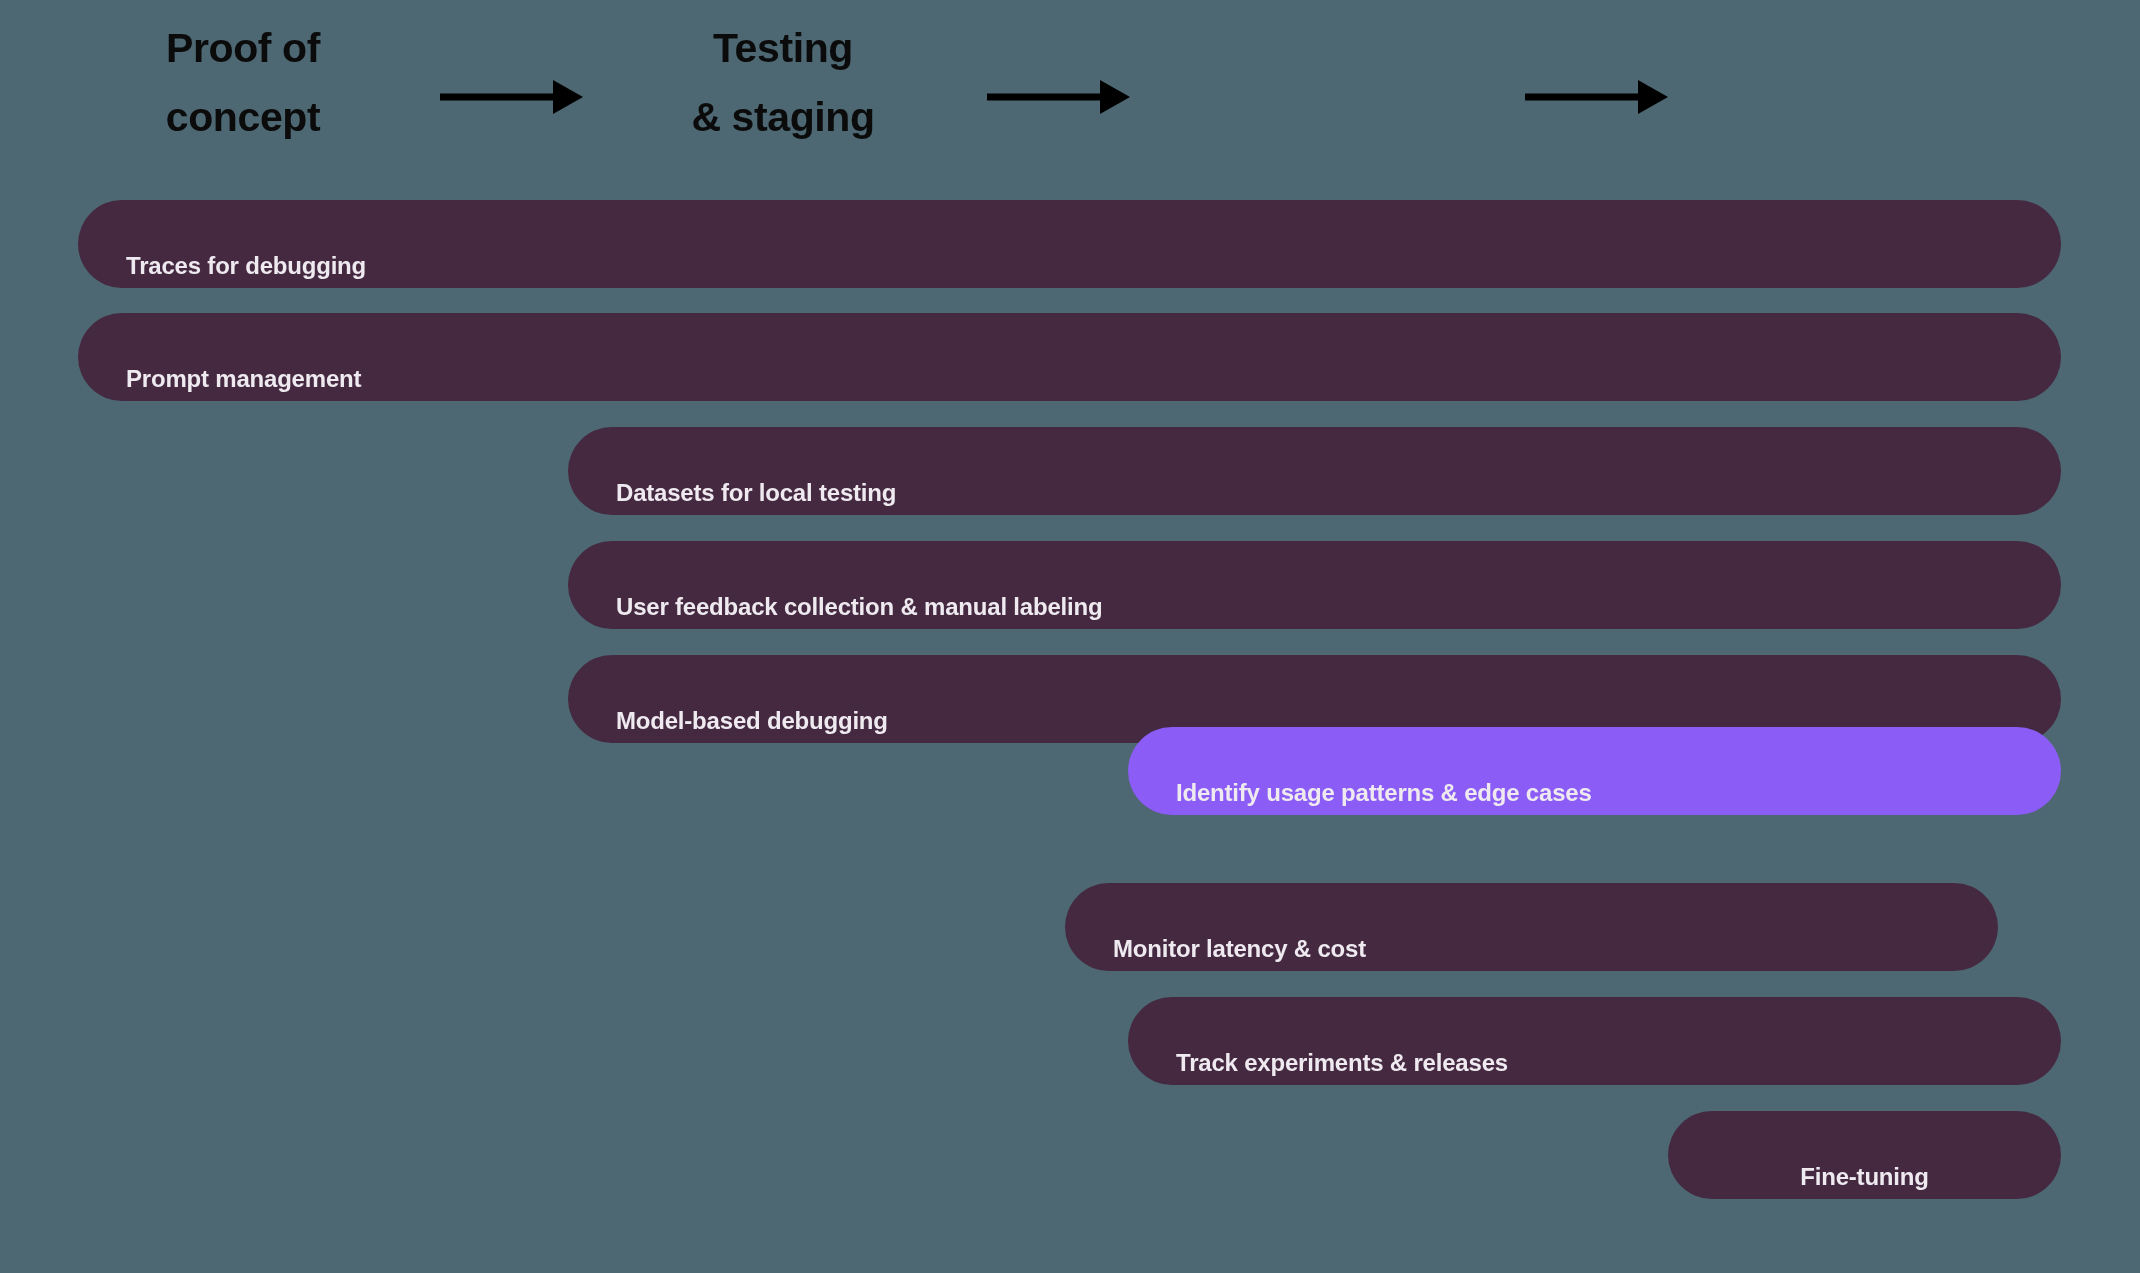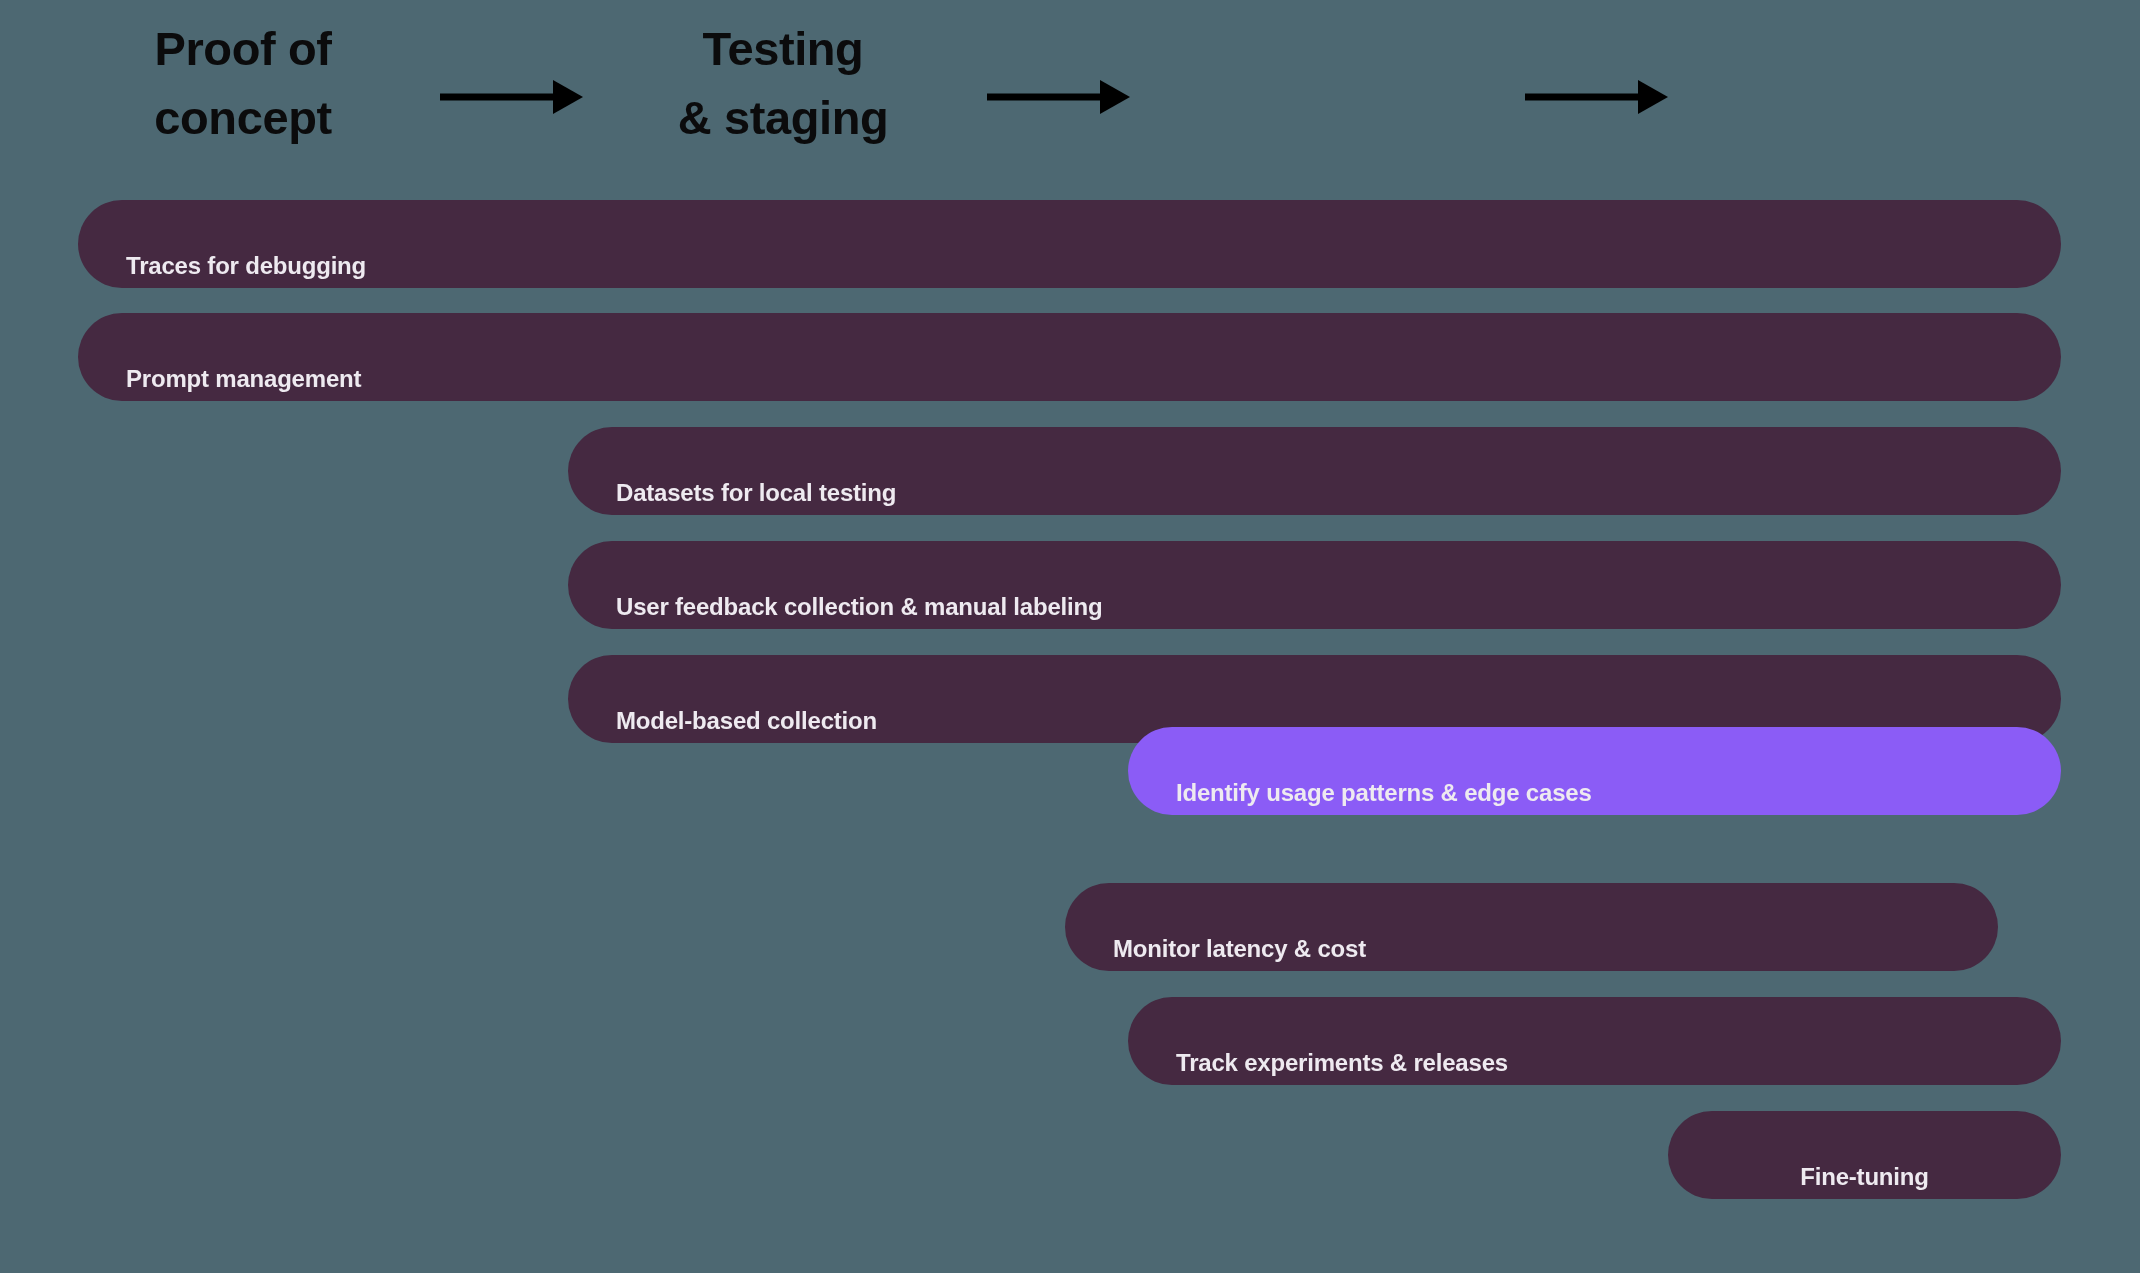--- a/index.html
+++ b/index.html
@@ -27,21 +27,21 @@
     top: 14px;
     left: 0;
     width: 2140px;
     height: 150px;
   }
   .stage-label {
     position: absolute;
     top: 0;
     text-align: center;
     color: #0b0b0c;
-    font-size: 47px;
+    font-size: 41px;
     line-height: 69px;
     font-weight: bold;
     letter-spacing: -0.4px;
     white-space: pre-line;
   }
   .stage-arrow {
     position: absolute;
     height: 40px;
   }
   .stage-arrow svg { display: block; }
@@ -110,21 +110,21 @@
       <div class="pill left-text" style="left: 78px; width: 1983px; top: 313px; background: rgb(69, 41, 65);">
         <span class="pill-label" style="color: rgb(238, 234, 240);">Prompt management</span>
       </div>
       <div class="pill left-text" style="left: 568px; width: 1493px; top: 427px; background: rgb(69, 41, 65);">
         <span class="pill-label" style="color: rgb(238, 234, 240);">Datasets for local testing</span>
       </div>
       <div class="pill left-text" style="left: 568px; width: 1493px; top: 541px; background: rgb(69, 41, 65);">
         <span class="pill-label" style="color: rgb(238, 234, 240);">User feedback collection &amp; manual labeling</span>
       </div>
       <div class="pill left-text" style="left: 568px; width: 1493px; top: 655px; background: rgb(69, 41, 65);">
-        <span class="pill-label" style="color: rgb(238, 234, 240);">Model-based collection</span>
+        <span class="pill-label" style="color: rgb(238, 234, 240);">Model-based debugging</span>
       </div>
       <div class="pill left-text" style="left: 1128px; width: 933px; top: 727px; background: #8b5cf6;">
         <span class="pill-label" style="color: rgb(238, 234, 240);">Identify usage patterns &amp; edge cases</span>
       </div>
       <div class="pill left-text" style="left: 1065px; width: 933px; top: 883px; background: rgb(69, 41, 65);">
         <span class="pill-label" style="color: rgb(238, 234, 240);">Monitor latency &amp; cost</span>
       </div>
       <div class="pill left-text" style="left: 1128px; width: 933px; top: 997px; background: rgb(69, 41, 65);">
         <span class="pill-label" style="color: rgb(238, 234, 240);">Track experiments &amp; releases</span>
       </div>

